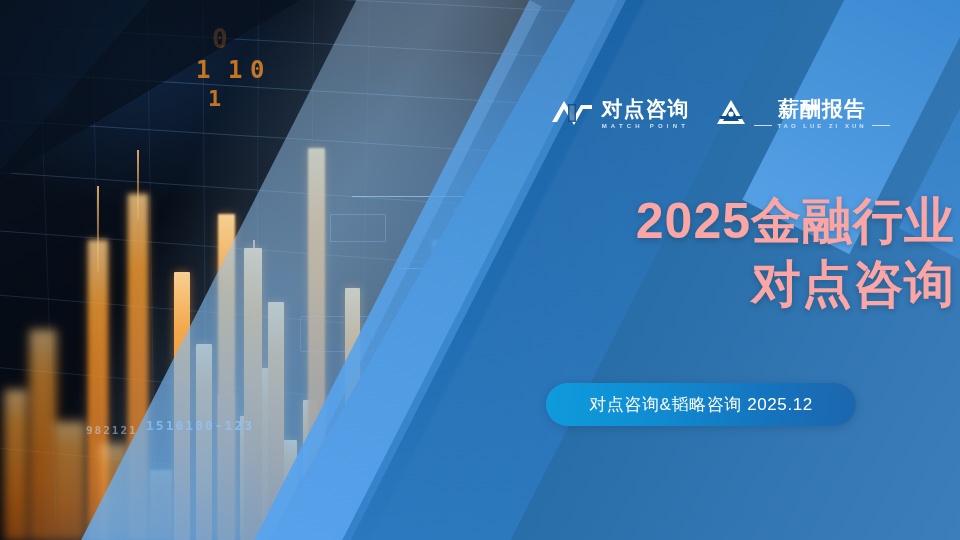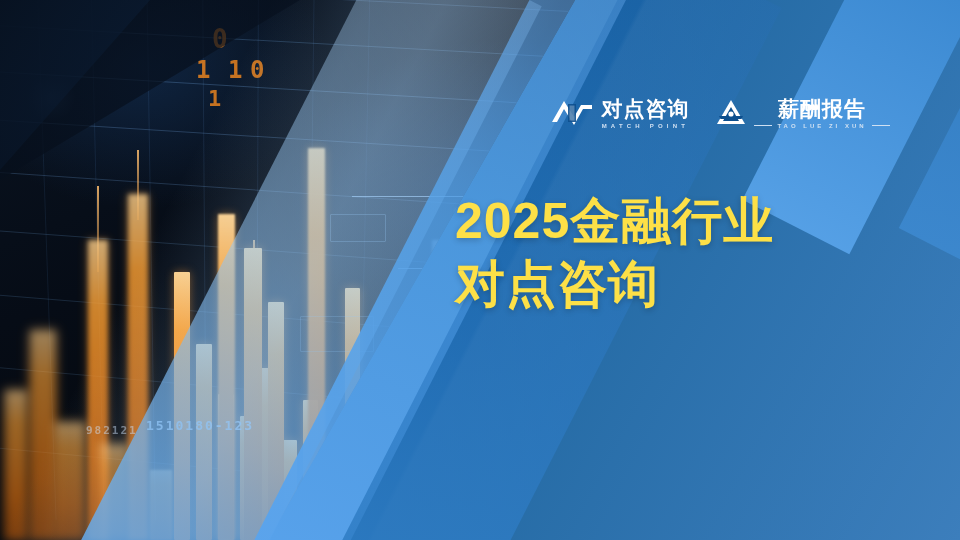--- a/index.html
+++ b/index.html
@@ -159,21 +159,21 @@
   }
   .logo-en.dashed{
     display:flex;align-items:center;gap:5px;letter-spacing:3px;
   }
   .logo-en.dashed::before,.logo-en.dashed::after{
     content:"";display:block;width:18px;height:1px;background:#cfe0f2;
   }
 
   .title{
     position:absolute;left:455px;top:190px;width:500px;
-    text-align:left;color:#fde047;
+    text-align:right;color:#fca5a5;
     font-size:50px;font-weight:700;line-height:1.26;
     letter-spacing:1px;
     text-shadow:0 2px 6px rgba(0,0,0,.22);
   }
   .title .tline{display:block;}
 
   .pill{
     position:absolute;left:546px;top:383px;
     width:310px;height:43px;border-radius:22px;
     background:linear-gradient(96deg,#0f9bdc 0%,#0f8ed4 32%,#1573bd 72%,#1c66ad 100%);
@@ -311,15 +311,18 @@
         </div>
       </div>
 
     </div>
 
     <div class="title">
       <span class="tline">2025金融行业</span>
       <span class="tline">对点咨询</span>
     </div>
 
+    <div class="pill">
+      <span class="pill-text">对点咨询&amp;韬略咨询  2025.12</span>
+    </div>
 
   </div>
 </div>
 
 </body></html>

